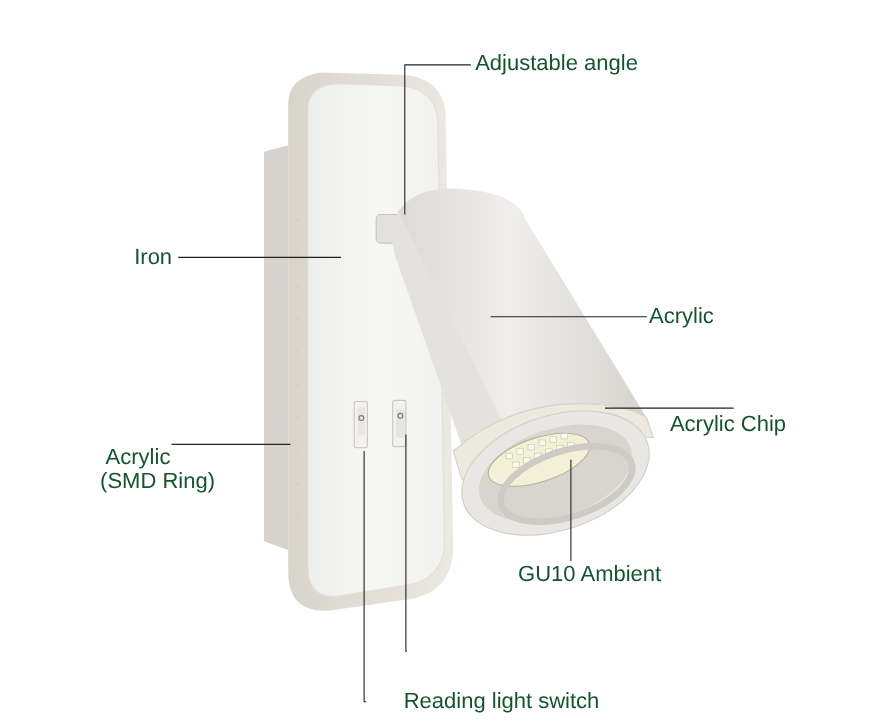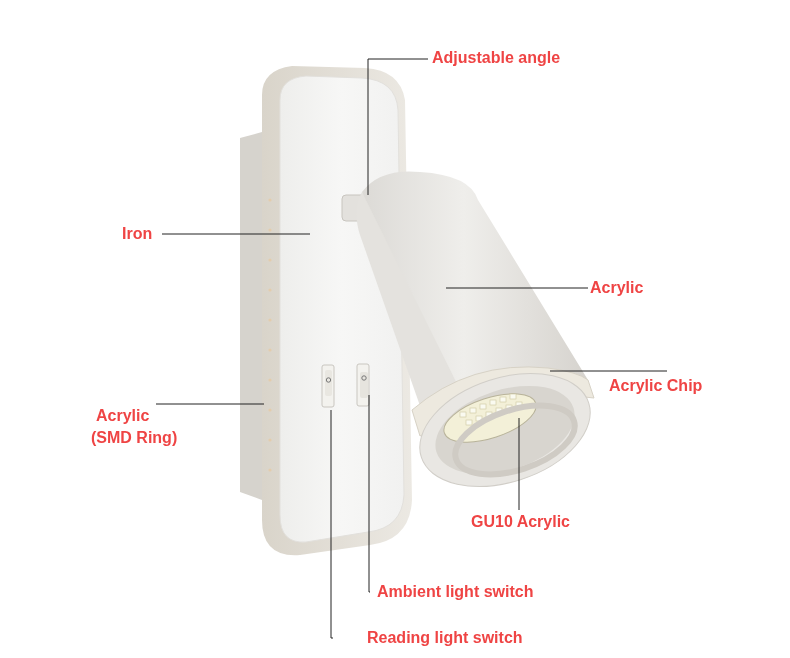--- a/index.html
+++ b/index.html
@@ -1,19 +1,19 @@
 <!DOCTYPE html>
 <html><head>
 <meta charset="utf-8">
 <style>
   html, body { margin: 0; padding: 0; background: #ffffff; }
   body { width: 790px; height: 658px; position: relative; overflow: hidden;
          font-family: "Liberation Sans", sans-serif; color: #111111; }
   #stage { position: absolute; left: 0; top: 0; width: 790px; height: 658px; }
-  .label { position: absolute; font-size: 16px; line-height: 20px; white-space: nowrap; color: #ef4444; font-weight: bold; }
+  .label { position: absolute; font-size: 20px; line-height: 20px; white-space: nowrap; color: #14532d; }
   .label.two-line { line-height: 22px; margin-top: 12px; }
   svg { position: absolute; left: 0; top: 0; }
 </style>
 </head>
 <body>
 
 <div id="stage">
 
   <svg width="790" height="658" viewBox="0 0 790 658">
     <defs>
@@ -110,16 +110,15 @@
   </svg>
 
   <div class="label" style="left:432px; top:48px;">Adjustable angle</div>
   <div class="label" style="left:122px; top:224px;">Iron</div>
   <div class="label" style="left:590px; top:278px;">Acrylic</div>
   <div class="label" style="left:609px; top:376px;">Acrylic Chip</div>
   <div class="label two-line" style="left:91px; top:393px;">
     <div style="padding-left:5px;">Acrylic</div>
     <div>(SMD Ring)</div>
   </div>
-  <div class="label" style="left:471px; top:512px;">GU10 Acrylic</div>
-  <div class="label" style="left:377px; top:582px;">Ambient light switch</div>
+  <div class="label" style="left:471px; top:512px;">GU10 Ambient</div>
   <div class="label" style="left:334px; top:628px;margin-left:33px;">Reading light switch</div>
 </div>
 
 </body></html>

